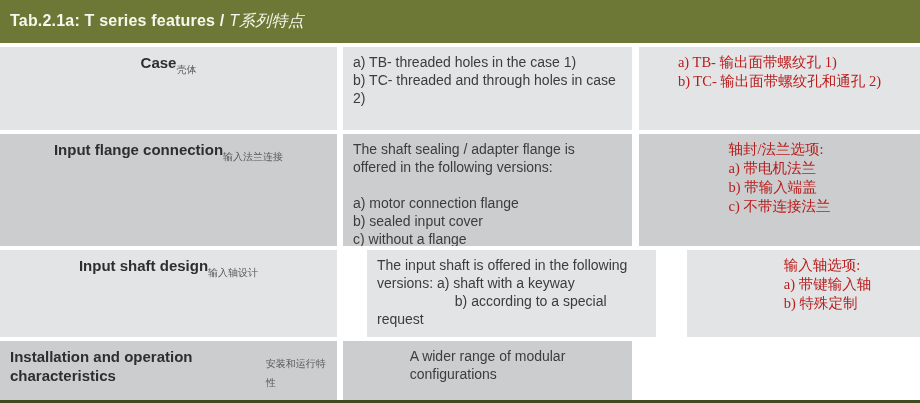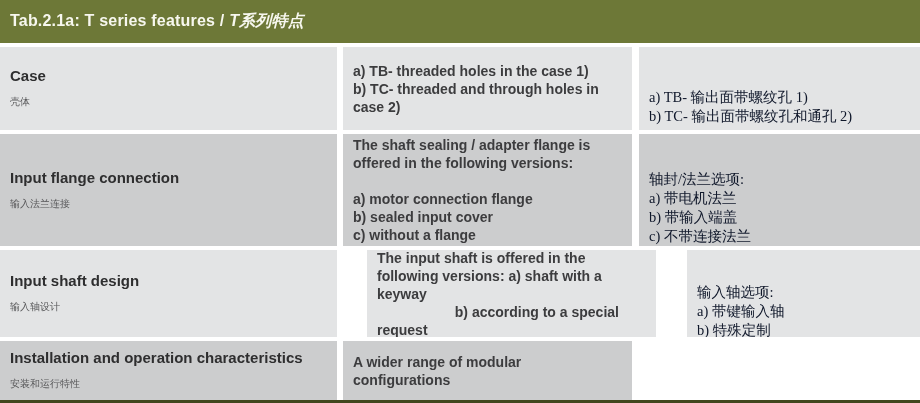--- a/index.html
+++ b/index.html
@@ -16,63 +16,62 @@
     height: 43px; background: #6d7837;
     display: flex; align-items: center;
     padding-left: 10px; box-sizing: border-box;
     flex: 0 0 43px;
   }
   .header-title {
     color: #f7f7ee; font-size: 16px; font-weight: bold;
     letter-spacing: 0.2px;
   }
   .header-title .cjk-italic {
-    font-style: italic; font-weight: bold;
+    font-style: italic; font-weight: normal;
     font-family: "Liberation Sans", sans-serif;
   }
 
   .gap-row { height: 4px; flex: 0 0 4px; background: #ffffff; }
 
   
   .t-row { display: flex; flex-direction: row; }
   .t-row.h83  { flex: 0 0 83px;  height: 83px; }
   .t-row.h112 { flex: 0 0 112px; height: 112px; }
   .t-row.h87  { flex: 0 0 87px;  height: 87px; gap: 12px; }
   .t-row.h59  { flex: 0 0 59px;  height: 59px; }
 
   .cell {
     box-sizing: border-box;
-    display: flex; flex-direction: column; justify-content: center;
+    display: flex; flex-direction: row; justify-content: center;
     padding: 6px 10px;
   }
   .row-light .cell { background: #e3e4e5; }
   .row-dark  .cell { background: #cccdce; }
 
   .col-feature { width: 337px; flex: 0 0 337px; }
   .col-gap1    { width: 6px;  flex: 0 0 6px;  background: #ffffff; }
-  .col-desc    { width: 289px; flex: 0 0 289px; font-weight: bold; }
+  .col-desc    { width: 289px; flex: 0 0 289px; }
   .col-gap2    { width: 7px;  flex: 0 0 7px;  background: #ffffff; }
   .col-desc-cjk{ width: 281px; flex: 0 0 281px; }
 
   .feature-en {
     font-weight: bold; color: #2e2e2f; font-size: 15px; line-height: 19px;
   }
   .feature-cjk {
     color: #59595b; font-size: 10px; line-height: 19px; margin-top: 7px;
     font-family: "Liberation Serif", "DejaVu Serif", serif;
   }
   .desc-en {
     color: #3c3c3e; font-size: 14px; line-height: 18px;
     white-space: pre-wrap;
   }
   .desc-cjk {
-    color: #0f172a; font-size: 14.5px; line-height: 19px;
+    color: #b91c1c; font-size: 14.5px; line-height: 19px;
     white-space: pre-wrap;
     font-family: "Liberation Serif", "DejaVu Serif", serif;
-    margin-top: 36px;
   }
 
   
   .bottom-rule { height: 3px; flex: 0 0 3px; background: #41471e; }
 </style>
 </head>
 <body>
 
 <div class="page">
 

